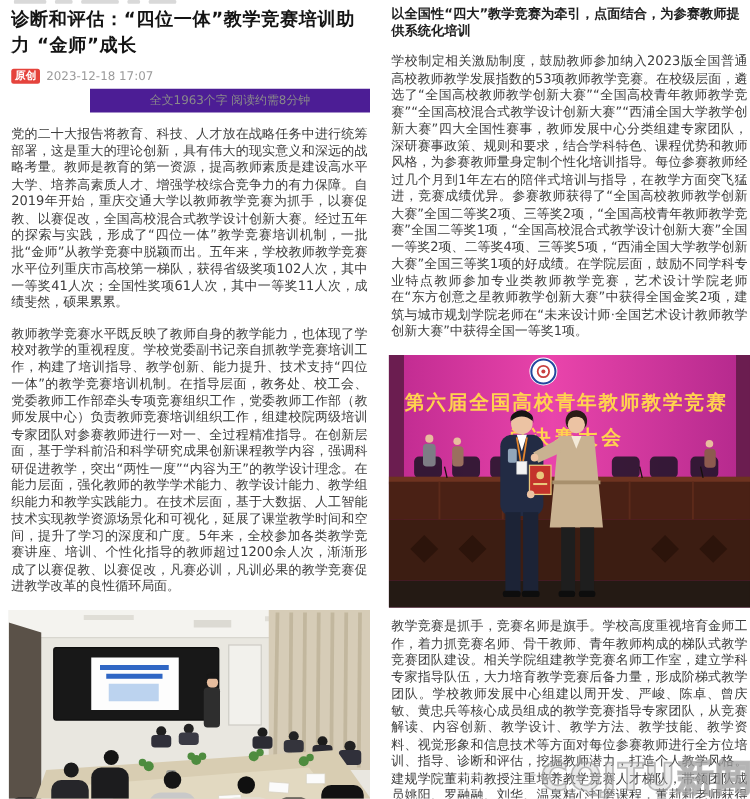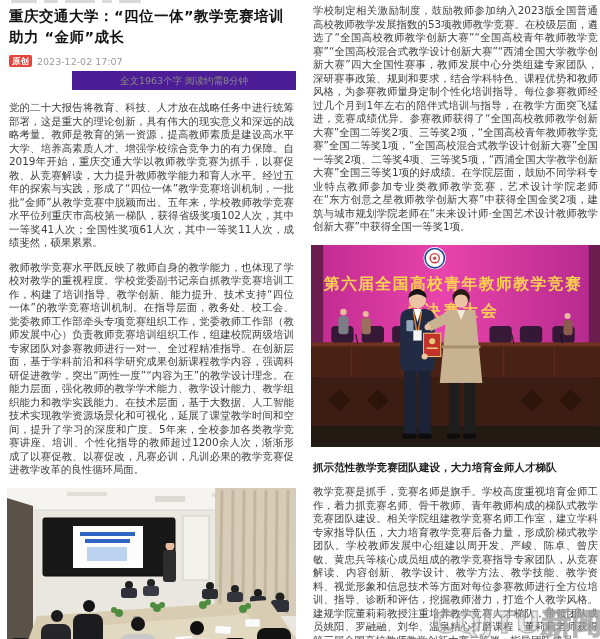--- a/index.html
+++ b/index.html
@@ -40,31 +40,31 @@
     <div class="col">
 
       <div class="remnant">
         <i style="width:26px"></i>
           <i style="width:14px"></i>
           <i style="width:30px"></i>
         <i style="width:10px"></i>
           <i style="width:22px"></i>
       </div>
 
-      <h1 class="title">重庆交通大学：“四位一体”教学竞赛培训助力 “金师”成长</h1>
+      <h1 class="title">诊断和评估：“四位一体”教学竞赛培训助力 “金师”成长</h1>
 
       <div class="meta">
         <span class="badge">原创</span>
-        <span>2023-12-02 17:07</span>
+        <span>2023-12-18 17:07</span>
       </div>
 
 
       <div class="statsbar">全文1963个字 阅读约需8分钟</div>
 
-      <p class="body">党的二十大报告将教育、科技、人才放在战略任务中进行统筹部署，这是重大的理论创新，具有伟大的现实意义和深远的战略考量。教师是教育的第一资源，提高教师素质是建设高水平大学、培养高素质人才、增强学校综合竞争力的有力保障。自2019年开始，重庆交通大学以教师教学竞赛为抓手，以赛促教、从竞赛解读，大力提升教师教学能力和育人水平。经过五年的探索与实践，形成了“四位一体”教学竞赛培训机制，一批批“金师”从教学竞赛中脱颖而出。五年来，学校教师教学竞赛水平位列重庆市高校第一梯队，获得省级奖项102人次，其中一等奖41人次；全国性奖项61人次，其中一等奖11人次，成绩斐然，硕果累累。</p>
+      <p class="body">党的二十大报告将教育、科技、人才放在战略任务中进行统筹部署，这是重大的理论创新，具有伟大的现实意义和深远的战略考量。教师是教育的第一资源，提高教师素质是建设高水平大学、培养高素质人才、增强学校综合竞争力的有力保障。自2019年开始，重庆交通大学以教师教学竞赛为抓手，以赛促教、以赛促改，全国高校混合式教学设计创新大赛。经过五年的探索与实践，形成了“四位一体”教学竞赛培训机制，一批批“金师”从教学竞赛中脱颖而出。五年来，学校教师教学竞赛水平位列重庆市高校第一梯队，获得省级奖项102人次，其中一等奖41人次；全国性奖项61人次，其中一等奖11人次，成绩斐然，硕果累累。</p>
 
 
       <p class="body">教师教学竞赛水平既反映了教师自身的教学能力，也体现了学校对教学的重视程度。学校党委副书记亲自抓教学竞赛培训工作，构建了培训指导、教学创新、能力提升、技术支持“四位一体”的教学竞赛培训机制。在指导层面，教务处、校工会、党委教师工作部牵头专项竞赛组织工作，党委教师工作部（教师发展中心）负责教师竞赛培训组织工作，组建校院两级培训专家团队对参赛教师进行一对一、全过程精准指导。在创新层面，基于学科前沿和科学研究成果创新课程教学内容，强调科研促进教学，突出“两性一度”“内容为王”的教学设计理念。在能力层面，强化教师的教学学术能力、教学设计能力、教学组织能力和教学实践能力。在技术层面，基于大数据、人工智能技术实现教学资源场景化和可视化，延展了课堂教学时间和空间，提升了学习的深度和广度。5年来，全校参加各类教学竞赛讲座、培训、个性化指导的教师超过1200余人次，渐渐形成了以赛促教、以赛促改，凡赛必训，凡训必果的教学竞赛促进教学改革的良性循环局面。</p>
 
       <figure>
 
         <svg class="photo" viewBox="0 0 289 205" width="289" height="205" xmlns="http://www.w3.org/2000/svg">
           <rect x="0" y="0" width="289" height="205" fill="#e9e7e0"></rect>
           <rect x="0" y="0" width="289" height="22" fill="#f4f3ef"></rect>
           <rect x="60" y="4" width="40" height="4" fill="#e0ded7"></rect>
@@ -150,20 +150,21 @@
           <rect x="216" y="150" width="24" height="36" rx="6" fill="#161616"></rect>
           <rect x="250" y="140" width="34" height="58" rx="8" fill="#121212"></rect>
           <rect x="2" y="150" width="22" height="46" rx="6" fill="#181818"></rect>
           <polygon points="230,205 289,196 289,205" fill="#a9a296"></polygon>
         </svg>
       </figure>
     </div>
 
     <div class="col" style="padding-top:4px">
 
+      <h2 class="sub" style="margin-top:0">以全国性“四大”教学竞赛为牵引，点面结合，为参赛教师提供系统化培训</h2>
 
       <p class="body">学校制定相关激励制度，鼓励教师参加纳入2023版全国普通高校教师教学发展指数的53项教师教学竞赛。在校级层面，遴选了“全国高校教师教学创新大赛”“全国高校青年教师教学竞赛”“全国高校混合式教学设计创新大赛”“西浦全国大学教学创新大赛”四大全国性赛事，教师发展中心分类组建专家团队，深研赛事政策、规则和要求，结合学科特色、课程优势和教师风格，为参赛教师量身定制个性化培训指导。每位参赛教师经过几个月到1年左右的陪伴式培训与指导，在教学方面突飞猛进，竞赛成绩优异。参赛教师获得了“全国高校教师教学创新大赛”全国二等奖2项、三等奖2项，“全国高校青年教师教学竞赛”全国二等奖1项，“全国高校混合式教学设计创新大赛”全国一等奖2项、二等奖4项、三等奖5项，“西浦全国大学教学创新大赛”全国三等奖1项的好成绩。在学院层面，鼓励不同学科专业特点教师参加专业类教师教学竞赛，艺术设计学院老师在“东方创意之星教师教学创新大赛”中获得全国金奖2项，建筑与城市规划学院老师在“未来设计师·全国艺术设计教师教学创新大赛”中获得全国一等奖1项。</p>
 
       <figure>
 
         <svg class="photo" viewBox="0 0 285 200" width="285" height="200" xmlns="http://www.w3.org/2000/svg">
           <defs>
             <linearGradient id="pk" x1="0" y1="0" x2="1" y2="0">
               <stop offset="0" stop-color="#c22c92"></stop>
               <stop offset="0.45" stop-color="#e944ab"></stop>
@@ -252,20 +253,19 @@
             <path d="M144,64 L152,64 L148,74 Z" fill="#f4ead8"></path>
             <rect x="129" y="99" width="38" height="3" fill="#a8906d"></rect>
             <rect x="136" y="136" width="11" height="52" fill="#1e1e1e"></rect>
             <rect x="151" y="136" width="11" height="52" fill="#1e1e1e"></rect>
             <rect x="134" y="186" width="13" height="5" rx="2" fill="#0d0d0d"></rect>
             <rect x="150" y="186" width="13" height="5" rx="2" fill="#0d0d0d"></rect>
           </g>
         </svg>
       </figure>
 
-      <h2 class="sub">抓示范性教学竞赛团队建设，大力培育金师人才梯队</h2>
 
       <p class="body">教学竞赛是抓手，竞赛名师是旗手。学校高度重视培育金师工作，着力抓竞赛名师、骨干教师、青年教师构成的梯队式教学竞赛团队建设。相关学院组建教学竞赛名师工作室，建立学科专家指导队伍，大力培育教学竞赛后备力量，形成阶梯式教学团队。学校教师发展中心组建以周开发、严峻、陈卓、曾庆敏、黄忠兵等核心成员组成的教学竞赛指导专家团队，从竞赛解读、内容创新、教学设计、教学方法、教学技能、教学资料、视觉形象和信息技术等方面对每位参赛教师进行全方位培训、指导、诊断和评估，挖掘教师潜力，打造个人教学风格。建规学院董莉莉教授注重培养教学竞赛人才梯队，带领团队成员姚阳、罗融融、刘华、温泉精心打磨课程，董莉莉老师获得第三届全国高校教师教学创新大赛二等奖，指导团队成员……</p>
     </div>
   </div>
 
   <div class="watermark">CQJTU新闻</div>
 </div>
 
 </body></html>

